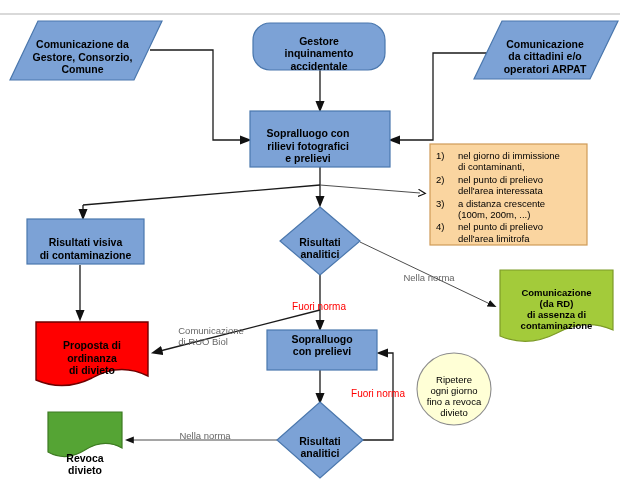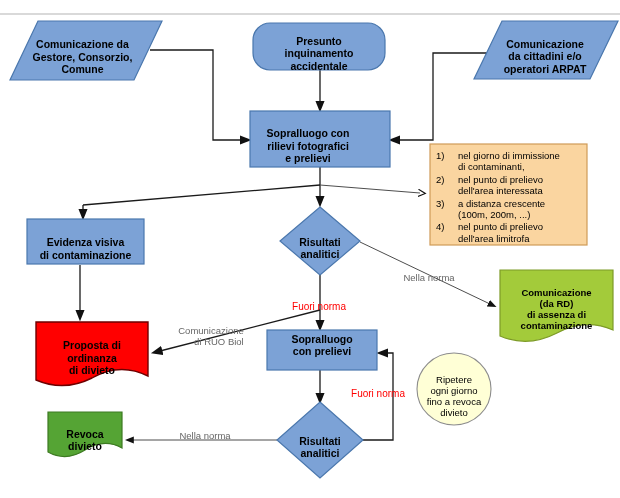--- a/index.html
+++ b/index.html
@@ -17,21 +17,21 @@
   .edge{fill:none;stroke:#1a1a1a;stroke-width:1.3;}
   .edge-thin{fill:none;stroke:#4d4d4d;stroke-width:1;}
   .divider{stroke:var(--divider_gray);stroke-width:1;}
   .node-text{
     position:absolute;display:flex;align-items:center;justify-content:center;
     text-align:center;white-space:pre-line;color:#000;
     font-size:10.5px;line-height:1.18;font-weight:700;margin-top:7px;
   }
   .edge-label{
     position:absolute;display:flex;align-items:center;justify-content:center;
-    text-align:right;white-space:pre-line;
+    text-align:left;white-space:pre-line;
     font-size:9.5px;line-height:1.15;color:var(--label_gray);font-weight:400;
   }
   .edge-label.red{color:var(--label_red);font-weight:400;font-size:10px;}
   #sampling-note-text{
     position:absolute;left:436px;top:150px;width:148px;
     font-size:9.5px;line-height:1.2;color:#000;
   }
   .note-row{display:grid;grid-template-columns:22px 1fr;margin-bottom:1px;}
   .note-num{text-align:left;}
   .note-body{white-space:pre-line;}
@@ -81,49 +81,49 @@
     <path class="shape-red" d="M36,322 H148 V376 Q120,362 92,378 Q64,392 36,380 Z"></path>
     <rect class="shape-blue" x="267" y="330" width="110" height="40"></rect>
     <ellipse class="shape-ellipse" cx="454" cy="389" rx="37" ry="36"></ellipse>
     <polygon class="shape-blue" points="320,402 363,440 320,478 277,440"></polygon>
     <path class="shape-green" d="M48,412 H122 V448 Q104,438 85,450 Q66,462 48,452 Z"></path>
   </svg>
 
   <div class="node-text" style="left:15px;top:22px;width:135px;height:56px;">Comunicazione da
 Gestore, Consorzio,
 Comune</div>
-  <div class="node-text" style="left:253px;top:23px;width:132px;height:47px;">Presunto
+  <div class="node-text" style="left:253px;top:23px;width:132px;height:47px;">Gestore
 inquinamento
 accidentale</div>
   <div class="node-text" style="left:480px;top:21px;width:130px;height:57px;">Comunicazione
 da cittadini e/o
 operatori ARPAT</div>
   <div class="node-text" style="left:238px;top:111px;width:140px;height:56px;">Sopralluogo con
 rilievi fotografici
 e prelievi</div>
-  <div class="node-text" style="left:27px;top:219px;width:117px;height:45px;">Evidenza visiva
+  <div class="node-text" style="left:27px;top:219px;width:117px;height:45px;">Risultati visiva
 di contaminazione</div>
   <div class="node-text" style="left:285px;top:222px;width:70px;height:38px;">Risultati
 analitici</div>
   <div class="node-text small-text" style="left:500px;top:273px;width:113px;height:58px;">Comunicazione
 (da RD)
 di assenza di
 contaminazione</div>
   <div class="node-text" style="left:36px;top:326px;width:112px;height:50px;">Proposta di
 ordinanza
 di divieto</div>
   <div class="node-text" style="left:267px;top:318px;width:110px;height:40px;">Sopralluogo
 con prelievi</div>
   <div class="node-text small-text" style="left:417px;top:357px;width:74px;height:64px;font-weight:400;">Ripetere
 ogni giorno
 fino a revoca
 divieto</div>
   <div class="node-text" style="left:287px;top:421px;width:66px;height:38px;">Risultati
 analitici</div>
-  <div class="node-text" style="left:48px;top:415px;width:74px;height:36px;">Revoca
+  <div class="node-text" style="left:48px;top:439px;width:74px;height:36px;">Revoca
 divieto</div>
 
   <div id="sampling-note-text">
     <div class="note-row">
       <span class="note-num">1)</span>
       <span class="note-body">nel giorno di immissione
 di contaminanti,</span>
     </div>
     <div class="note-row">
       <span class="note-num">2)</span>

